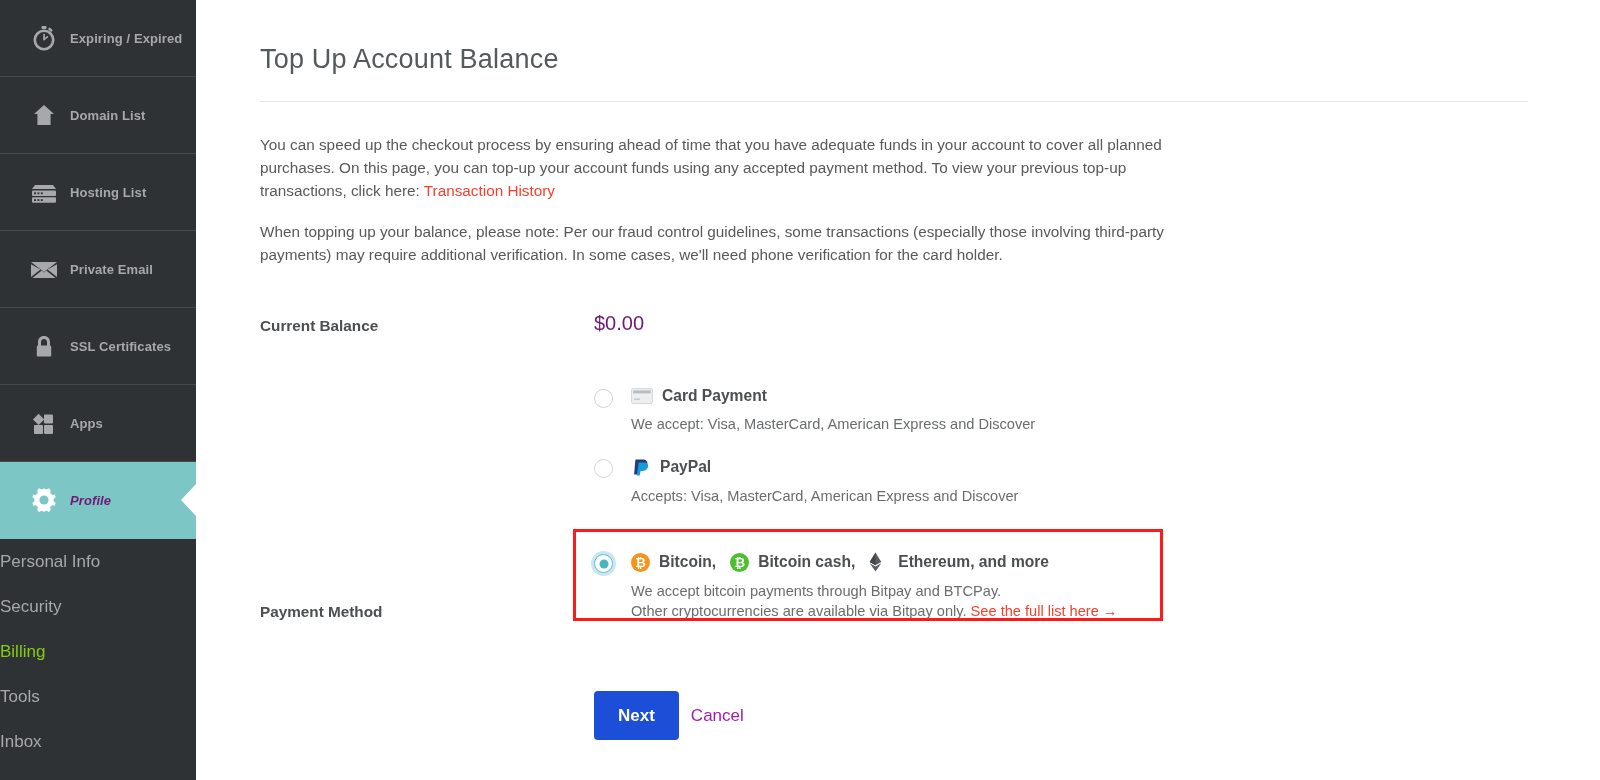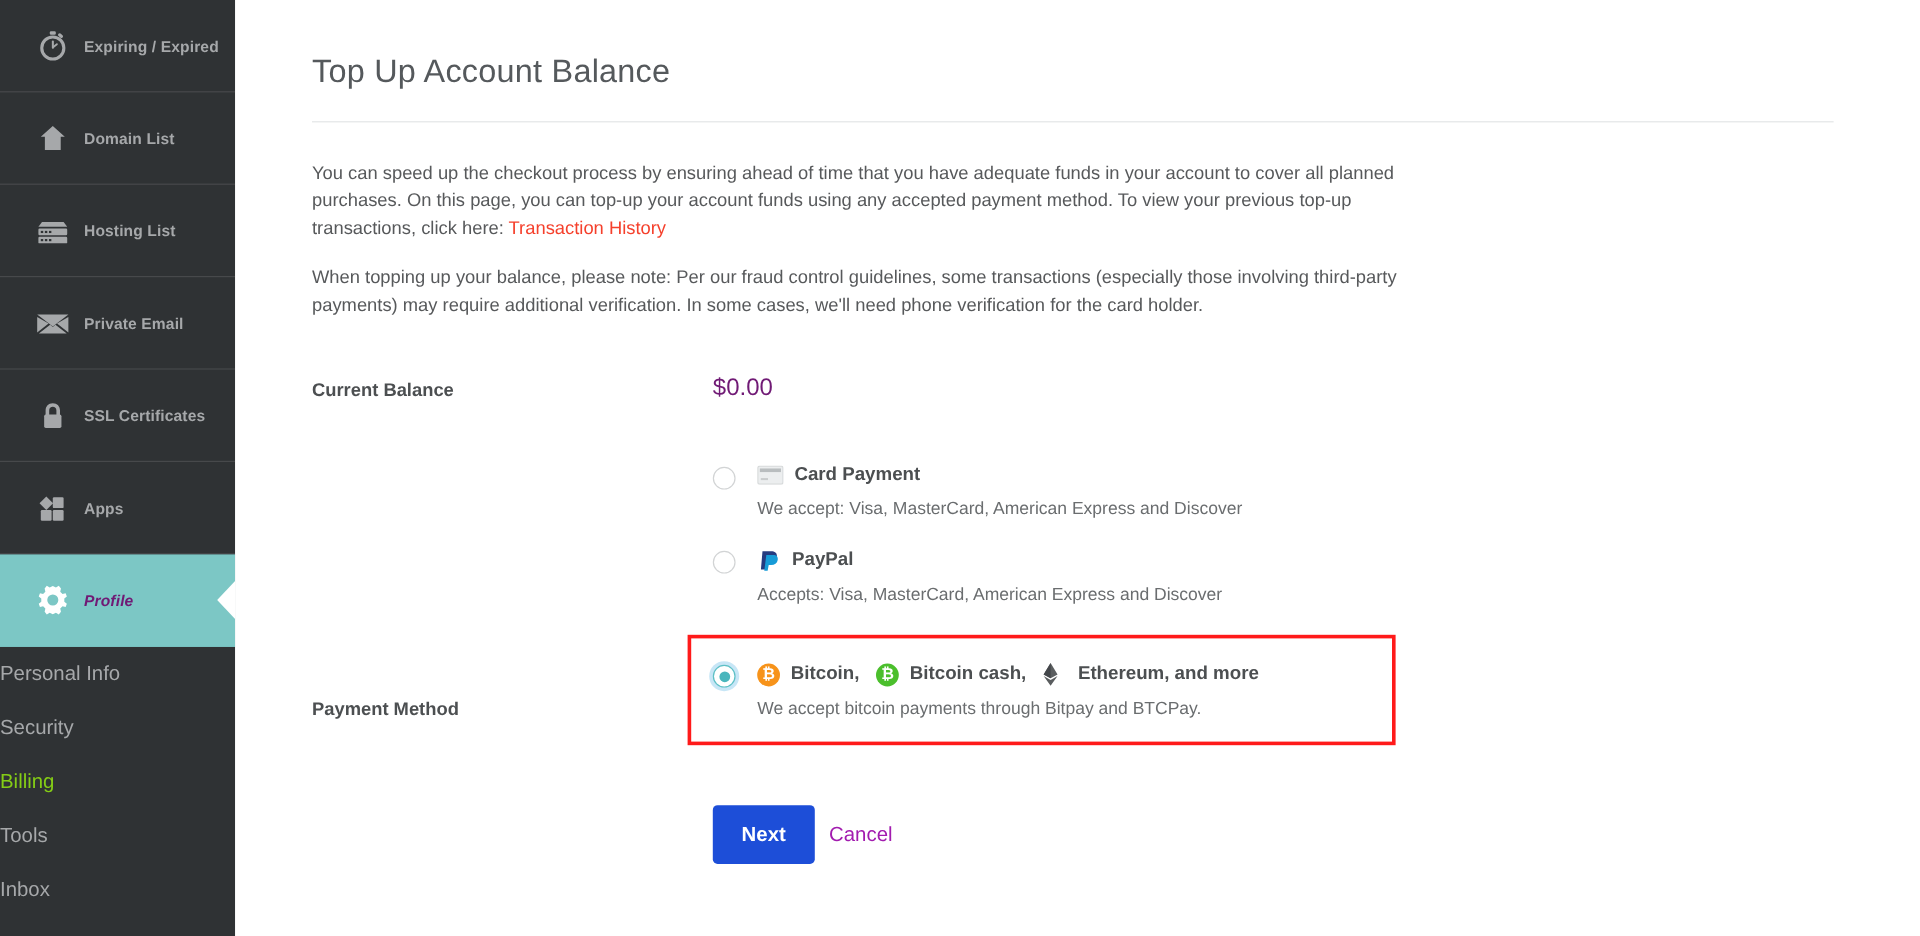--- a/index.html
+++ b/index.html
@@ -395,20 +395,21 @@
                   <svg width="13" height="20" viewBox="0 0 13 20">
                     <path d="M6.5 0.5 L12.3 10 L6.5 13.3 L0.7 10 Z" fill="#5a5d5f"></path>
                     <path d="M6.5 0.5 L6.5 13.3 L0.7 10 Z" fill="#43464a"></path>
                     <path d="M6.5 14.6 L12.3 11.3 L6.5 19.5 L0.7 11.3 Z" fill="#5a5d5f"></path>
                   </svg>
                 </span>
                 <span>Ethereum, and more</span>
               </div>
               <div class="opt-desc">
                 <span class="sub-line">We accept bitcoin payments through Bitpay and BTCPay.</span>
+                <span class="sub-line"><span>Other cryptocurrencies are available via Bitpay only. </span><a class="link-red">See the full list here →</a></span>
               </div>
             </div>
           </div>
 
         </div>
       </div>
 
       <div class="btn-row">
         <button class="btn-next">Next</button>
         <button class="btn-cancel">Cancel</button>

